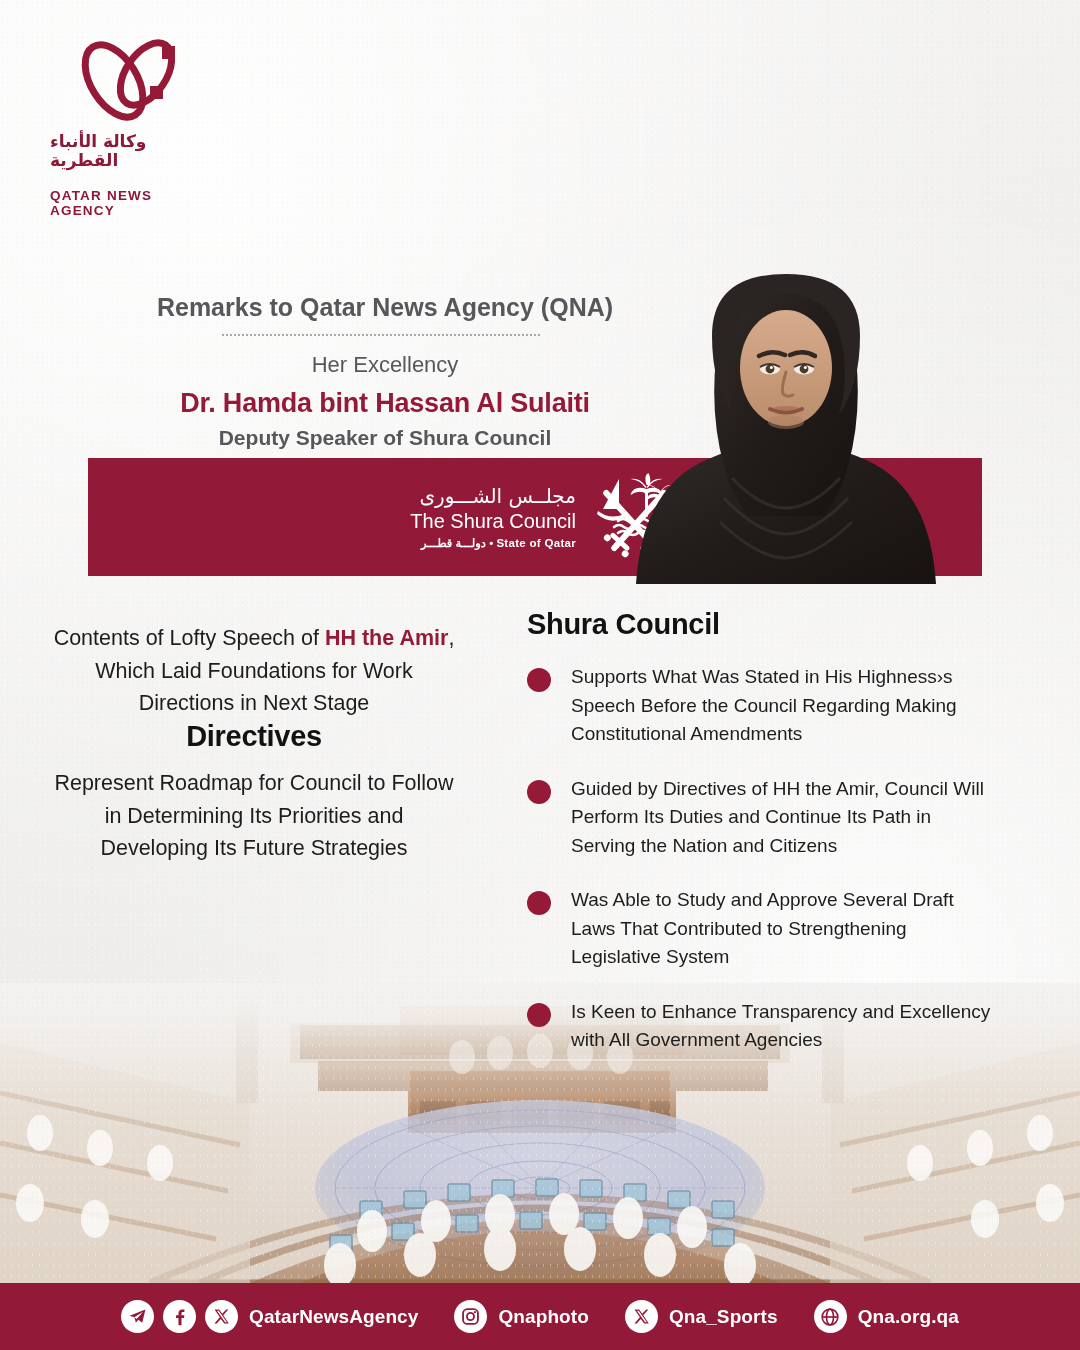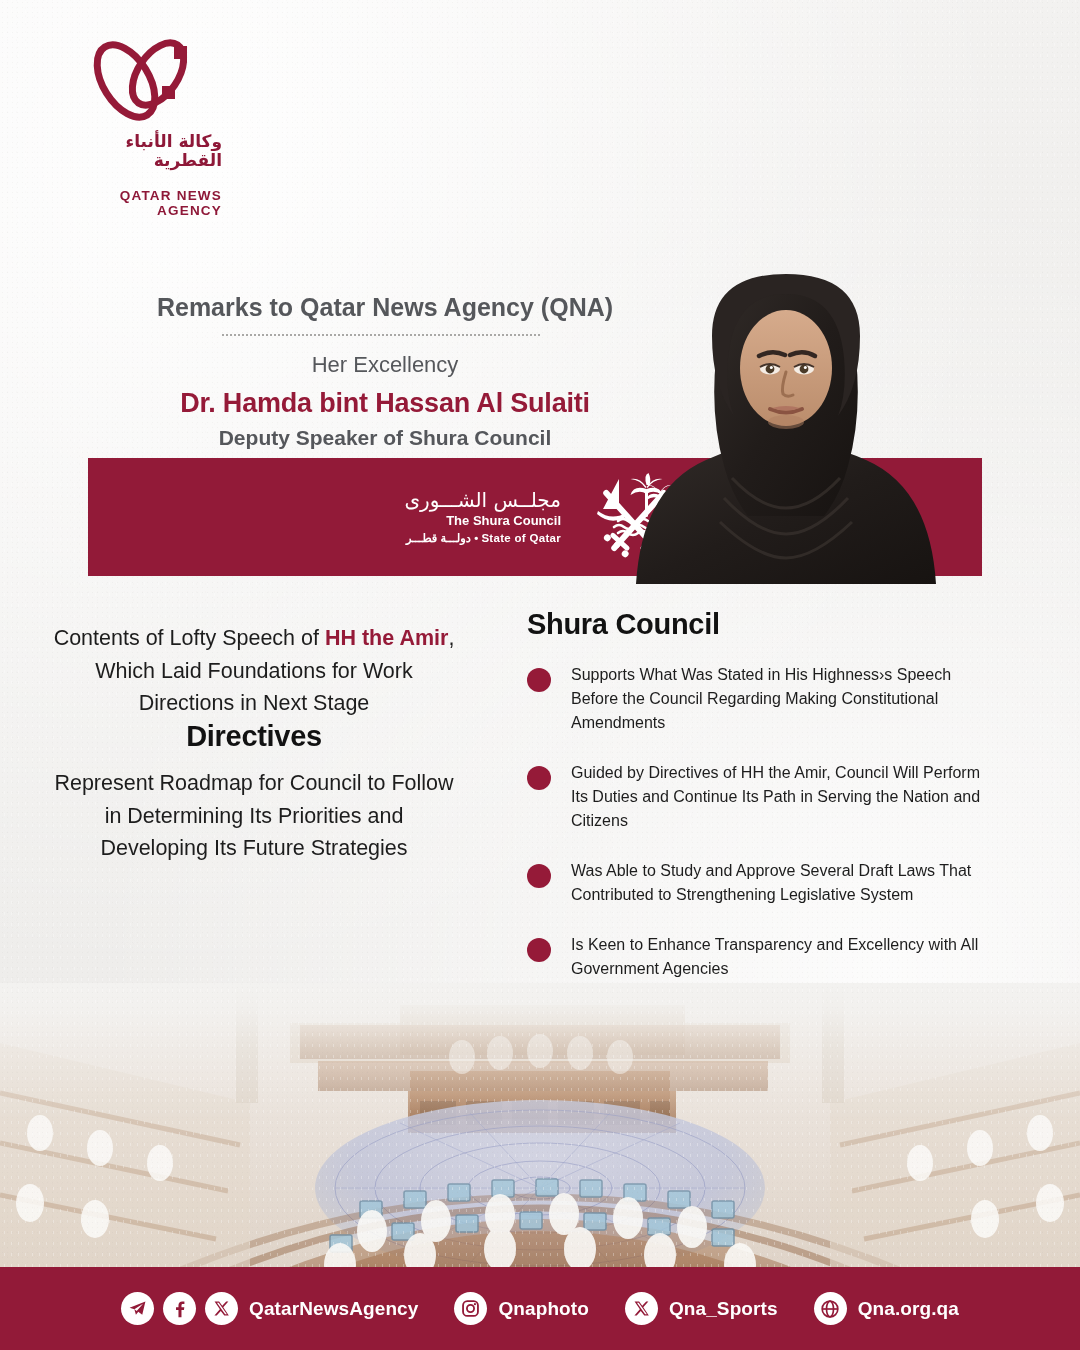--- a/index.html
+++ b/index.html
@@ -36,23 +36,23 @@
       radial-gradient(rgba(160,158,155,.16) 0.6px, transparent 0.7px),
       radial-gradient(rgba(140,138,135,.10) 0.5px, transparent 0.6px),
       radial-gradient(rgba(255,255,255,.55) 0.8px, transparent 0.9px);
     background-size: 5px 5px, 9px 8px, 7px 11px;
     background-position: 0 0, 3px 4px, 1px 6px;
   }
 
   
   #qna-logo {
     position: absolute;
-    left: 62px; top: 34px;
+    left: 50px; top: 34px;
     width: 160px; height: 158px;
-    text-align: right;
+    text-align: left;
   }
   #qna-logo svg { display: block; margin: 0 auto; }
   .logo-ar {
     font-family: "DejaVu Sans", sans-serif;
     font-size: 17px;
     color: #8e1838;
     font-weight: bold;
     line-height: 1.1;
     margin-top: 2px;
     letter-spacing: .5px;
@@ -136,32 +136,32 @@
     width: 894px; height: 118px;
     background: #921a38;
   }
   #shura-lockup {
     position: absolute;
     left: 170px; top: 12px;
     width: 420px; height: 94px;
     display: flex;
     align-items: center;
     justify-content: flex-end;
-    gap: 31px;
+    gap: 16px;
   }
   #shura-words { text-align: right; color: #fff; }
   .shura-ar {
     font-family: "DejaVu Sans", sans-serif;
     font-size: 20px;
     letter-spacing: 1px;
     line-height: 1.15;
   }
   .shura-en {
-    font-size: 13px;
-    font-weight: bold;
+    font-size: 20px;
+    font-weight: normal;
     line-height: 1.2;
     margin-top: 1px;
   }
   .shura-sub {
     font-size: 11.5px;
     font-weight: bold;
     margin-top: 3px;
     letter-spacing: .3px;
   }
 
@@ -226,30 +226,30 @@
     margin-bottom: 26px;
   }
   .bullet-dot {
     flex: 0 0 auto;
     width: 24px; height: 24px;
     border-radius: 50%;
     background: #951a38;
     margin-top: 5px;
   }
   .bullet-text {
-    font-size: 16px;
+    font-size: 19px;
     color: #1d1d1d;
     line-height: 1.5;
   }
 
   
   #footer {
     position: absolute;
     left: 0; bottom: 0;
-    width: 1080px; height: 83px;
+    width: 1080px; height: 67px;
     background: #921a38;
     display: flex;
     align-items: center;
     justify-content: center;
     gap: 0;
   }
   .soc-group {
     display: flex;
     align-items: center;
     gap: 9px;

